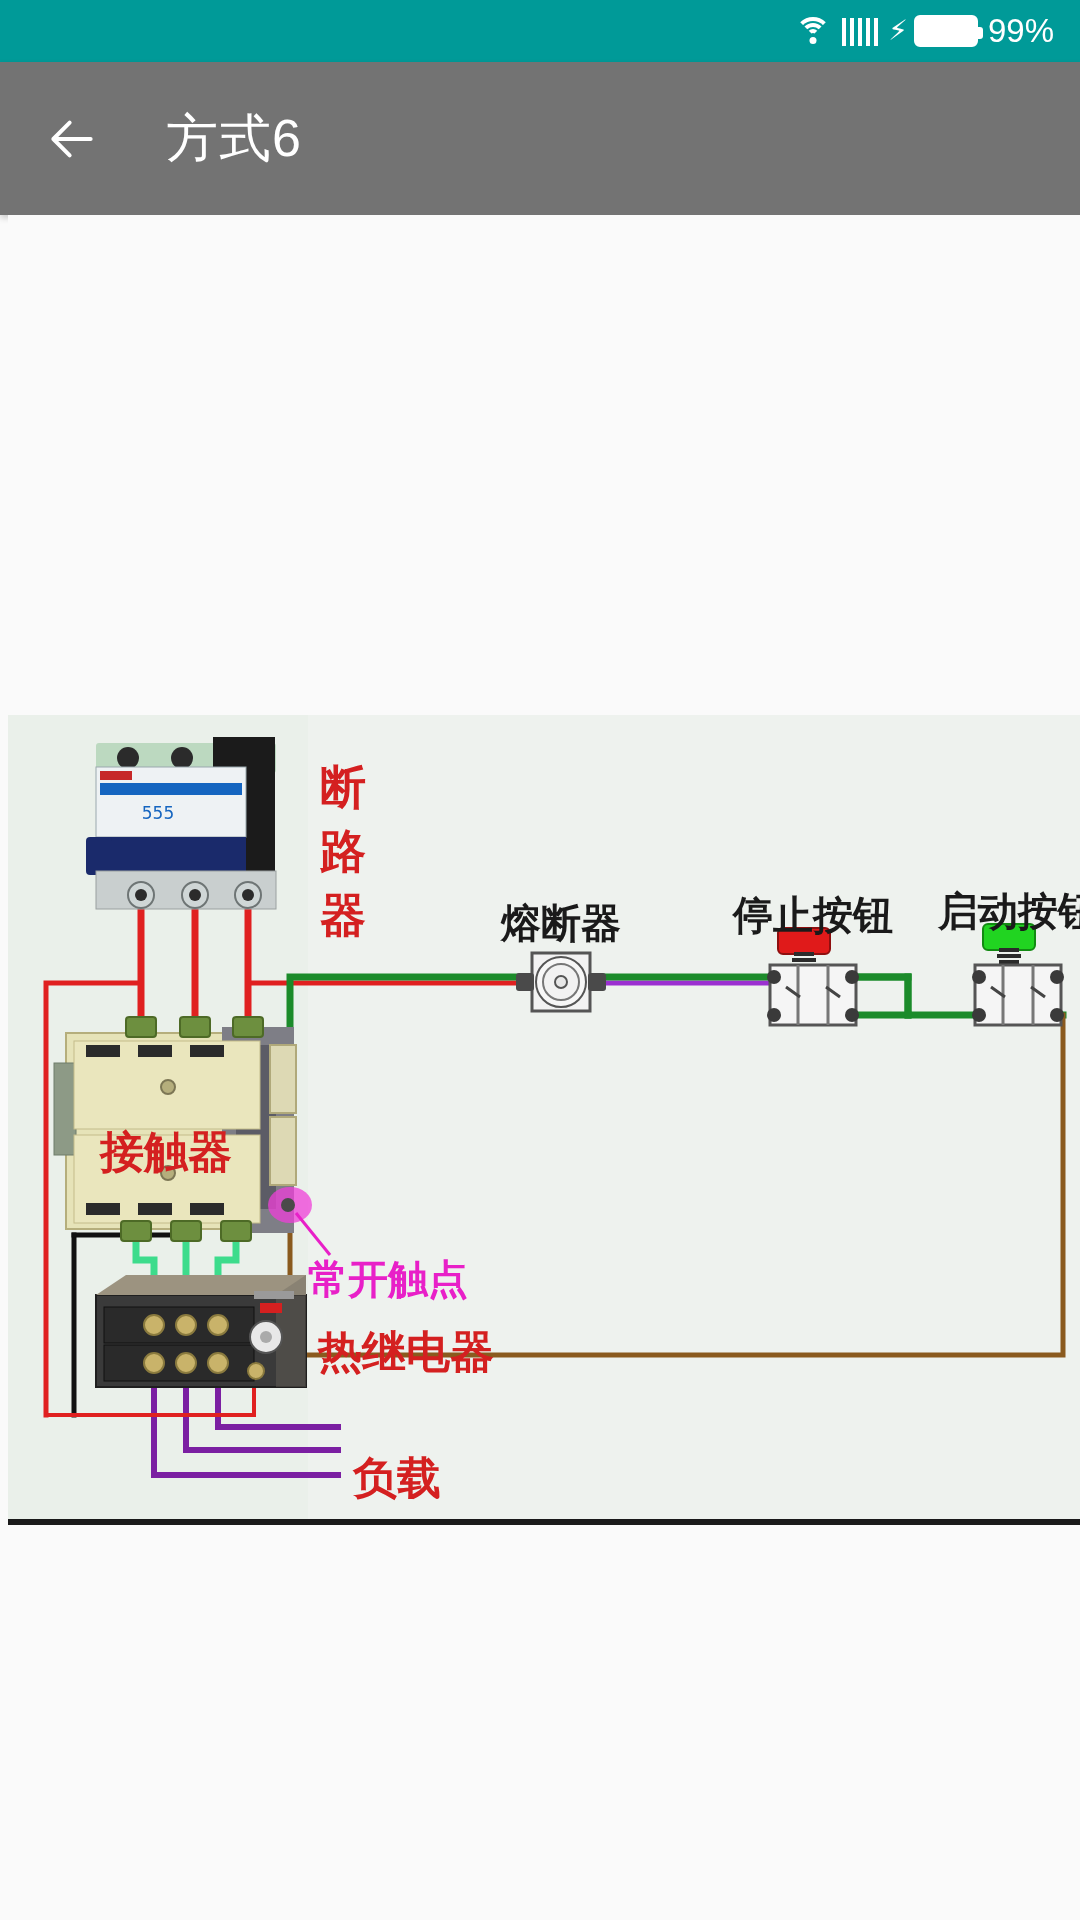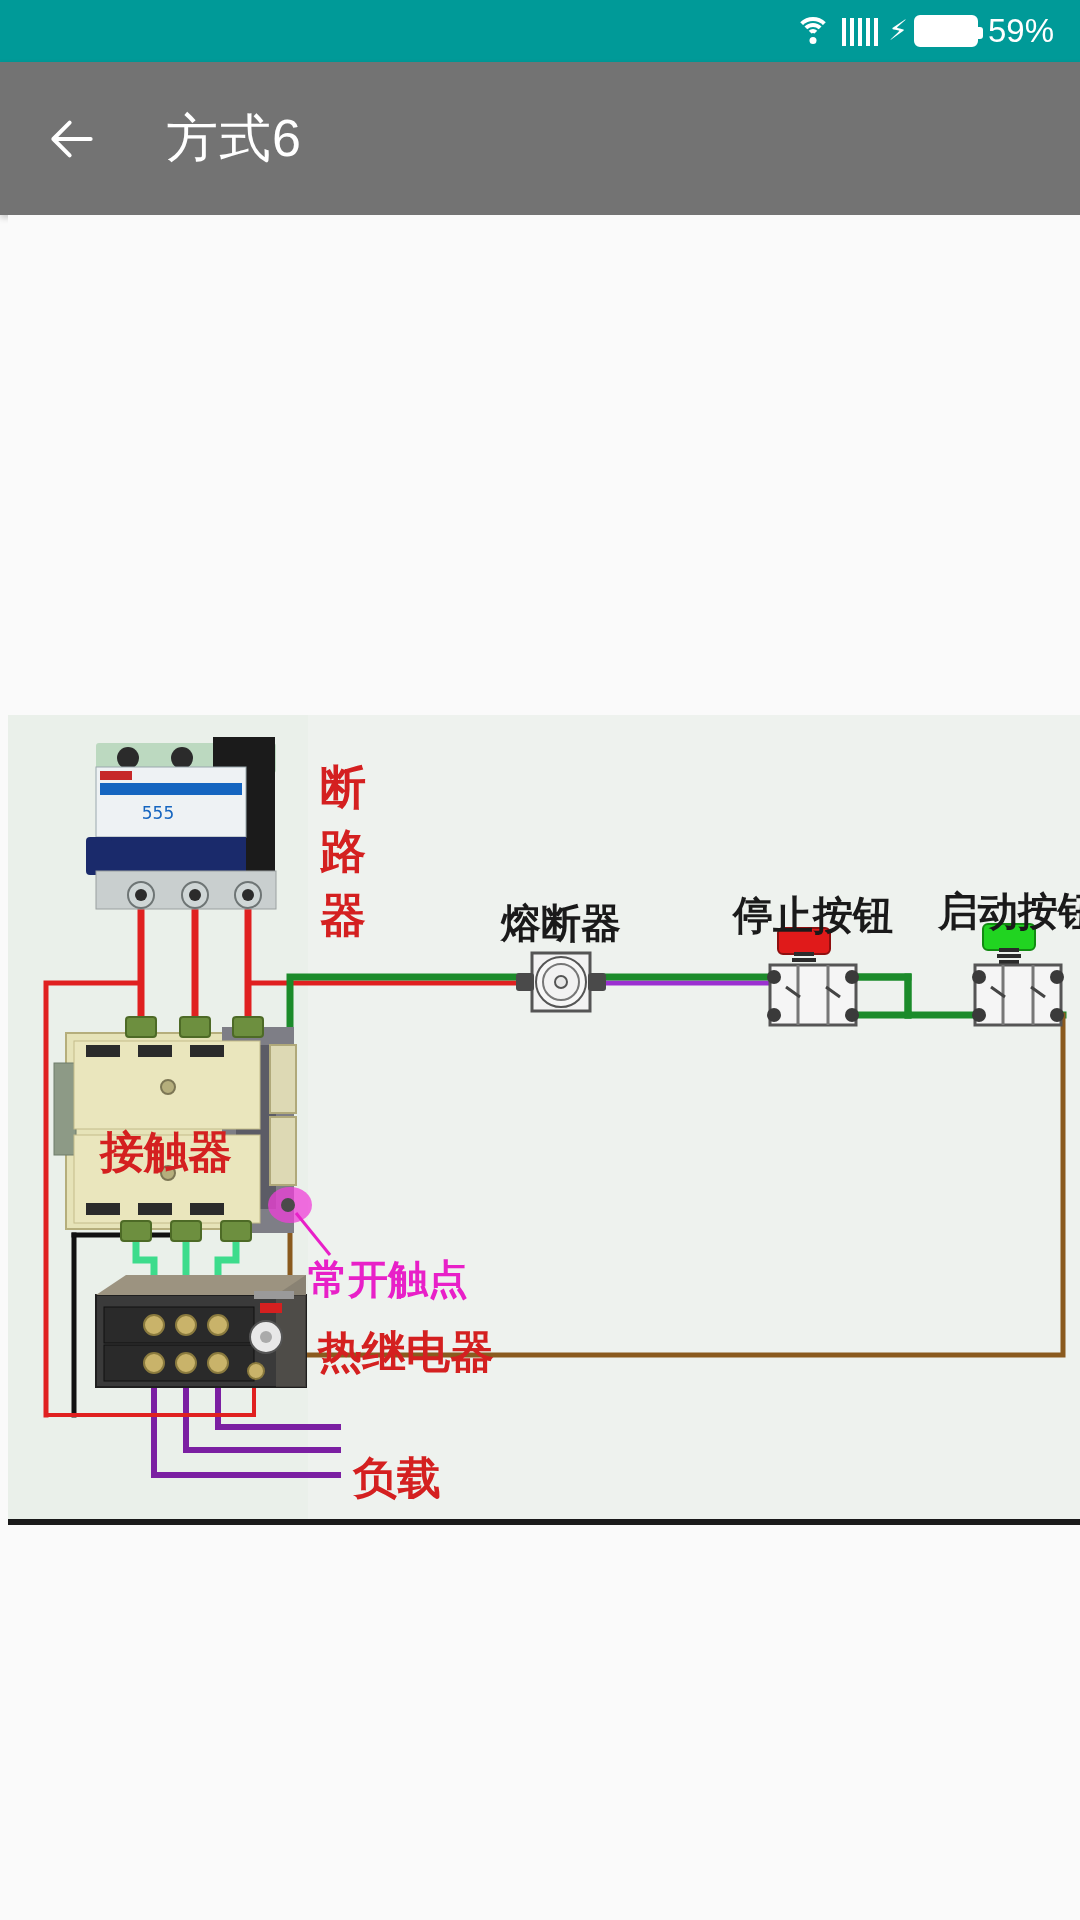--- a/index.html
+++ b/index.html
@@ -94,21 +94,21 @@
       <span></span>
       <span></span>
       <span></span>
       <span></span>
   </div>
 
   <div class="bolt">⚡</div>
 
   <div class="battery"></div>
 
-  <div class="batt-pct">59%</div>
+  <div class="batt-pct">99%</div>
 </div>
 
 <div id="app-bar">
   <div id="back-button">
     <svg viewBox="0 0 24 24">
       <path d="M20 12 H4 M11 5 L4 12 L11 19" fill="none" stroke="#ffffff" stroke-width="1.7" stroke-linecap="round" stroke-linejoin="round"></path>
     </svg>
   </div>
   <div id="page-title">方式6</div>
 </div>

